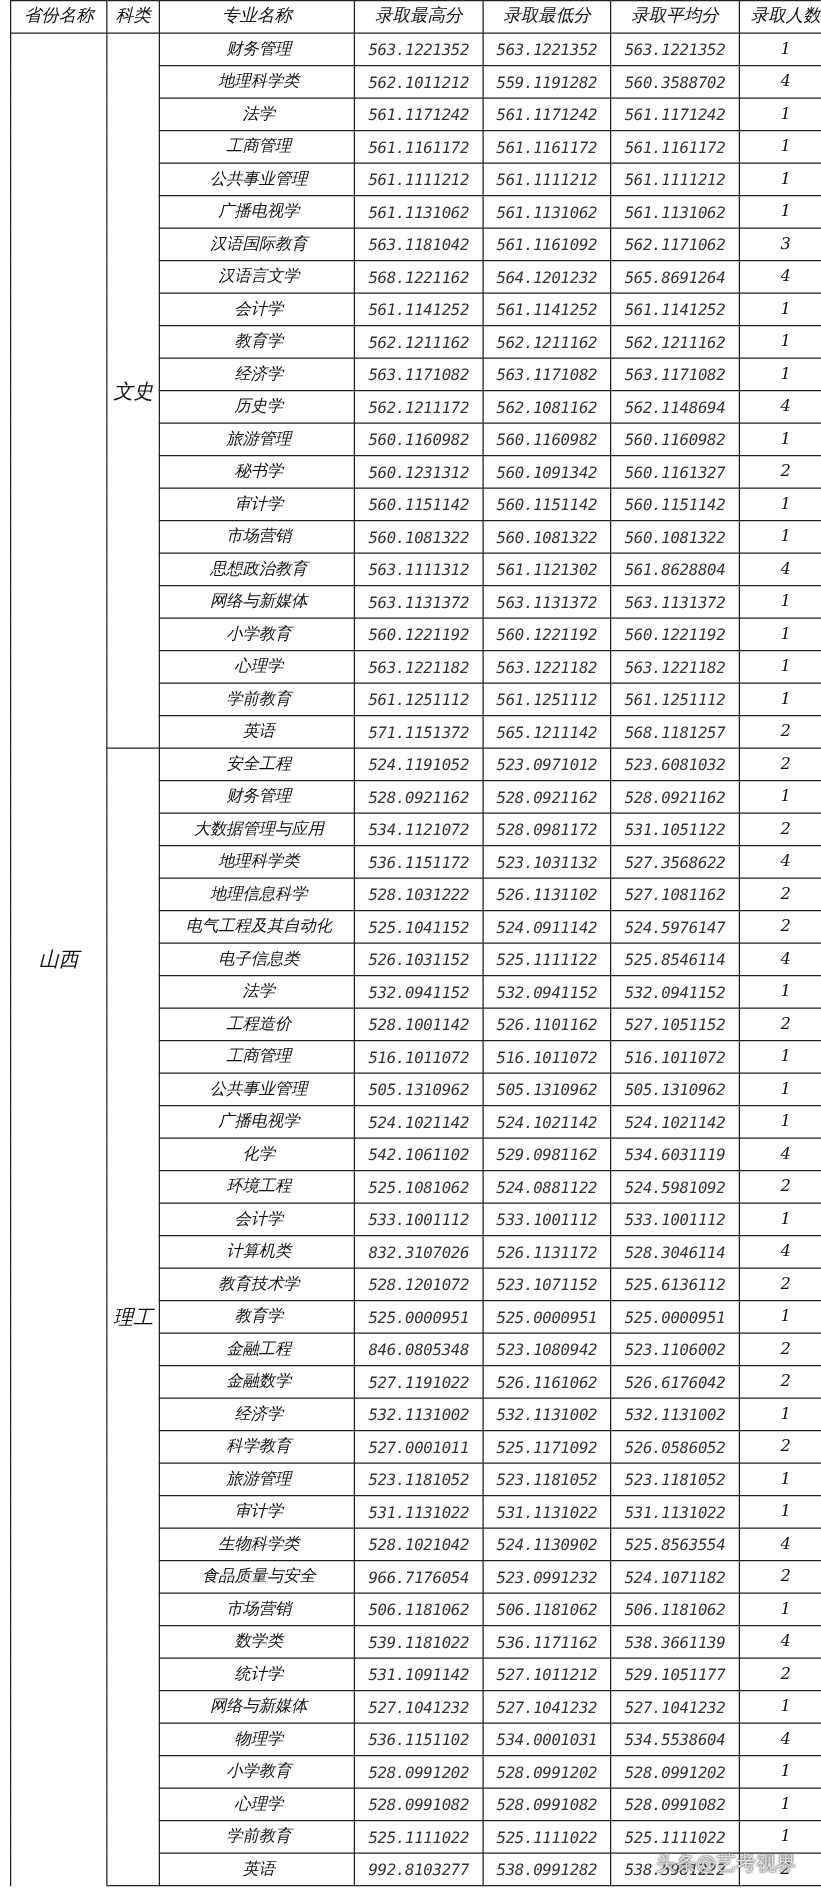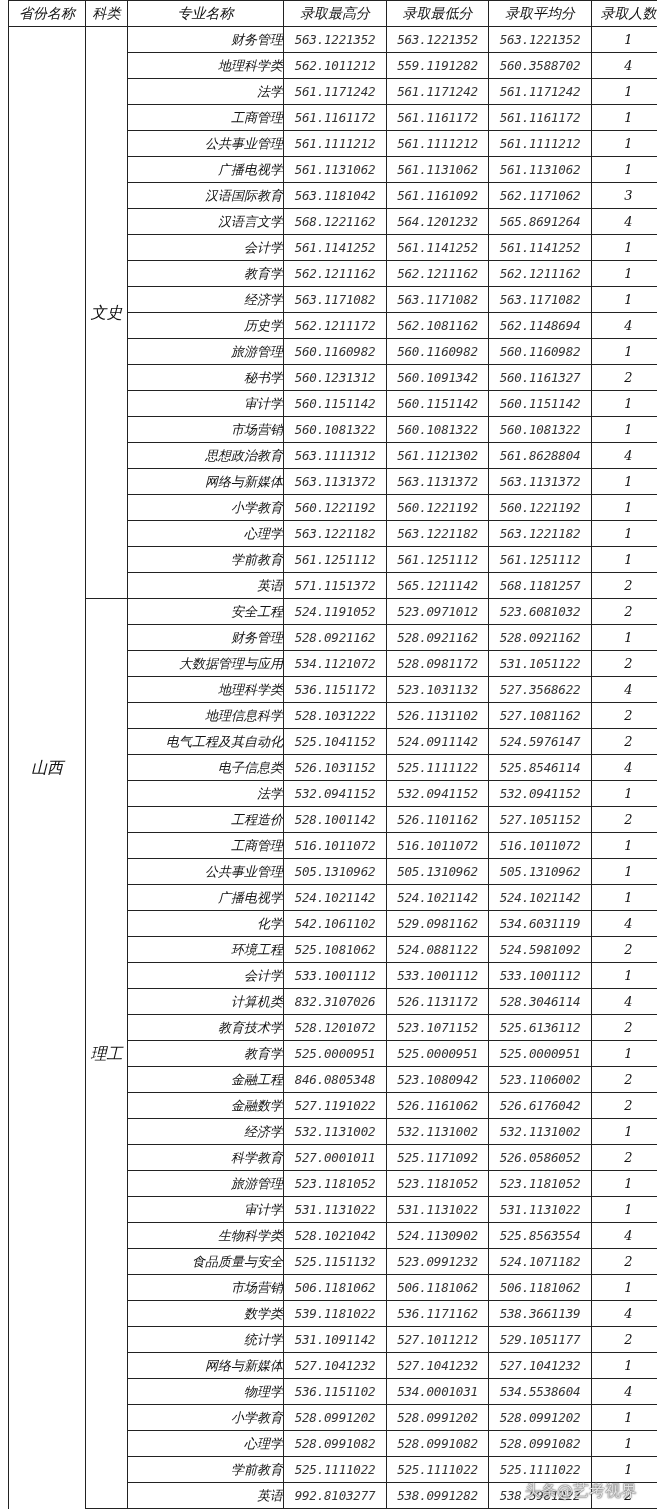--- a/index.html
+++ b/index.html
@@ -1,21 +1,21 @@
 <!DOCTYPE html>
 <html><head>
 <meta charset="utf-8">
 <style>
   html, body { margin: 0; padding: 0; background: #ffffff; }
   body { width: 657px; height: 1512px; overflow: hidden; position: relative;
          font-family: "DejaVu Sans", "Liberation Sans", sans-serif; color: #111; }
   table { border-collapse: collapse; position: absolute; left: 8px; top: 0; width: 657px; table-layout: fixed; font-style: italic; }
   th, td { border: 1px solid #222; height: 25px; padding: 0; font-size: 13px; line-height: 25px; white-space: nowrap; overflow: hidden; }
   th { font-weight: normal; text-align: center; font-size: 14px; }
-  td.name { text-align: right; padding-left: 3px; }
+  td.name { text-align: center; padding-left: 3px; }
   td.num { text-align: center; font-family: "DejaVu Sans Mono", "Liberation Mono", monospace; font-size: 12.5px; color: #333; letter-spacing: -0.2px; }
   td.cnt { text-align: center; font-family: "DejaVu Serif", "Liberation Serif", serif; font-size: 13px; }
   td.merged { text-align: center; vertical-align: middle; font-size: 16px; }
   td.prov { border-bottom: none; margin-left: 28px; }
   .watermark { position: absolute; right: 20px; bottom: 10px; font-size: 16px; color: rgba(255,255,255,0.85);
                text-shadow: 0 0 2px #555, 0 0 1px #333; pointer-events: none; text-align: center; }
 </style>
 </head>
 <body>
 
@@ -368,21 +368,21 @@
       </tr>
       <tr>
         <td class="name">生物科学类</td>
         <td class="num">528.1021042</td>
         <td class="num">524.1130902</td>
         <td class="num">525.8563554</td>
         <td class="cnt">4</td>
       </tr>
       <tr>
         <td class="name">食品质量与安全</td>
-        <td class="num">525.1151132</td>
+        <td class="num">966.7176054</td>
         <td class="num">523.0991232</td>
         <td class="num">524.1071182</td>
         <td class="cnt">2</td>
       </tr>
       <tr>
         <td class="name">市场营销</td>
         <td class="num">506.1181062</td>
         <td class="num">506.1181062</td>
         <td class="num">506.1181062</td>
         <td class="cnt">1</td>

